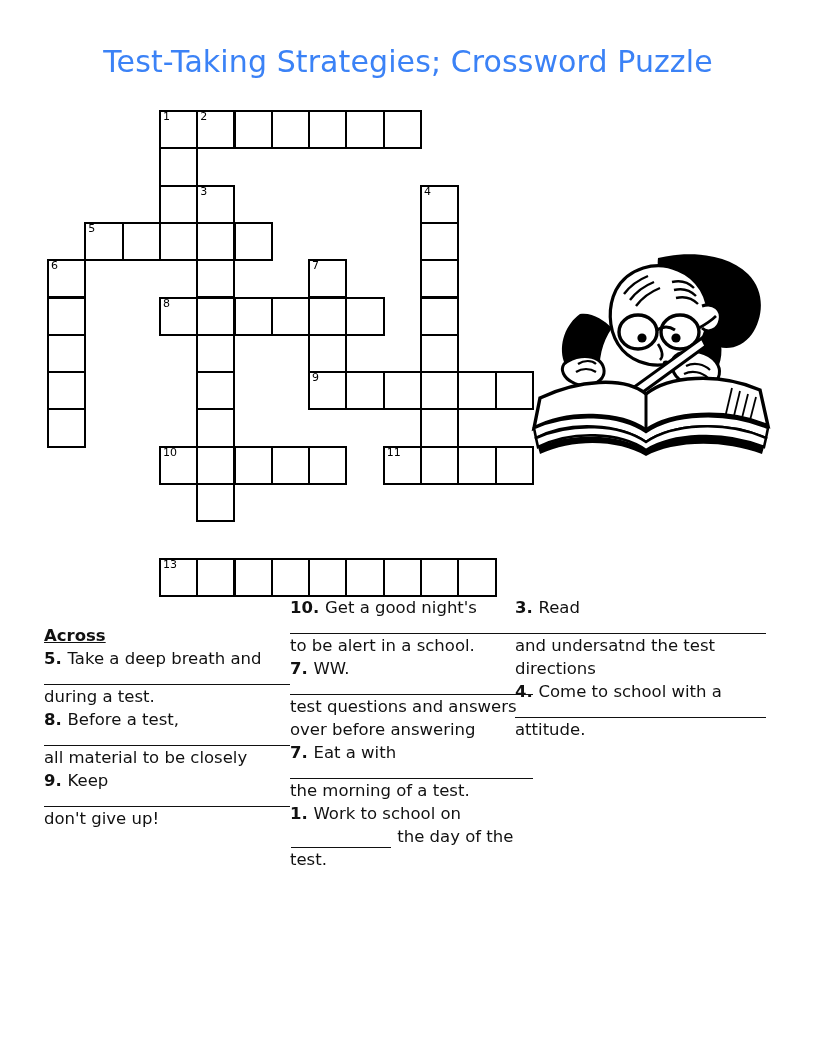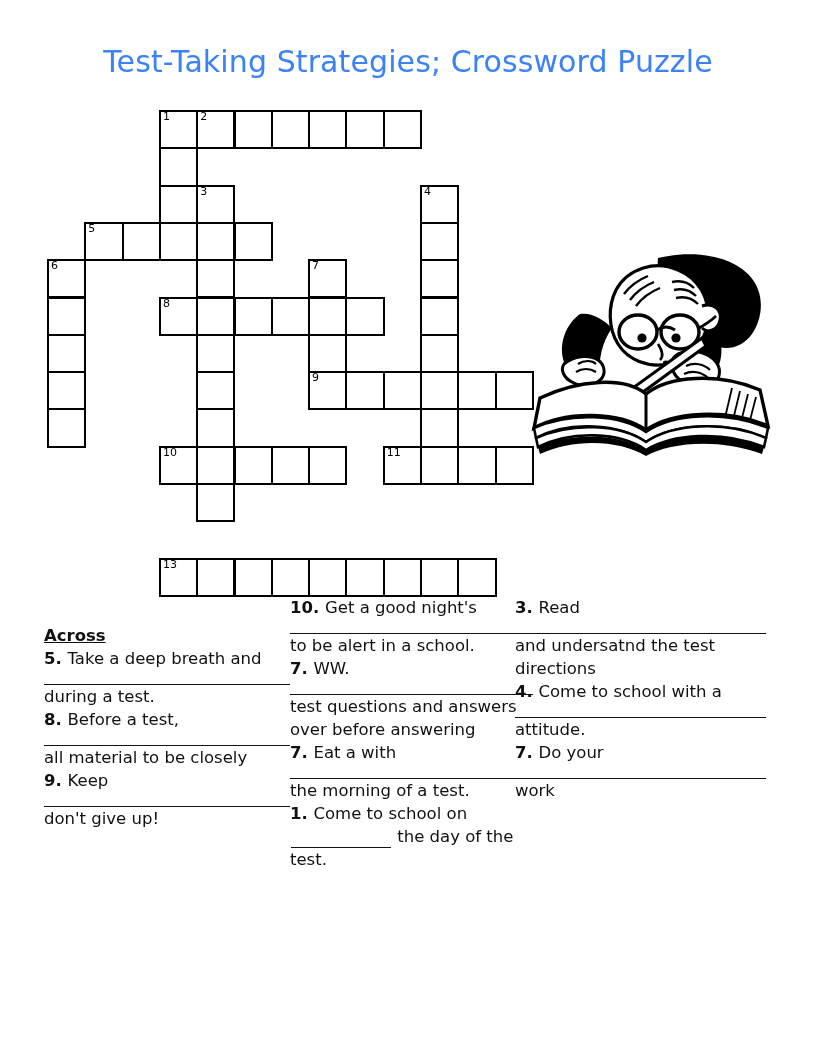--- a/index.html
+++ b/index.html
@@ -265,20 +265,19 @@
   <div class="clue-col col-1">
       <div><span class="heading">Across</span></div>
       <div class="clue"><span class="cnum">5. </span><span class="inline-text">Take a deep breath and </span><span class="blank-full"></span><span class="inline-text">during a test. </span></div>
       <div class="clue"><span class="cnum">8. </span><span class="inline-text">Before a test, </span><span class="blank-full"></span><span class="inline-text">all material to be closely </span></div>
       <div class="clue"><span class="cnum">9. </span><span class="inline-text">Keep </span><span class="blank-full"></span><span class="inline-text">don't give up! </span></div>
     </div>
   <div class="clue-col col-2">
       <div class="clue"><span class="cnum">10. </span><span class="inline-text">Get a good night's </span><span class="blank-full"></span><span class="inline-text">to be alert in a school. </span></div>
       <div class="clue"><span class="cnum">7. </span><span class="inline-text">WW. </span><span class="blank-full"></span><span class="inline-text">test questions and answers over before answering </span></div>
       <div class="clue"><span class="cnum">7. </span><span class="inline-text">Eat a with </span><span class="blank-full"></span><span class="inline-text">the morning of a test. </span></div>
-      <div class="clue"><span class="cnum">1. </span><span class="inline-text">Come to school on </span><span class="blank" style="width: 100px;"></span> <span class="inline-text">the day of the test. </span></div>
+      <div class="clue"><span class="cnum">1. </span><span class="inline-text">Work to school on </span><span class="blank" style="width: 100px;"></span> <span class="inline-text">the day of the test. </span></div>
     </div>
   <div class="clue-col col-3">
       <div class="clue"><span class="cnum">3. </span><span class="inline-text">Read </span><span class="blank-full"></span><span class="inline-text">and undersatnd the test directions </span></div>
       <div class="clue"><span class="cnum">4. </span><span class="inline-text">Come to school with a </span><span class="blank-full"></span><span class="inline-text">attitude. </span></div>
-      <div class="clue"><span class="cnum">7. </span><span class="inline-text">Do your </span><span class="blank-full"></span><span class="inline-text">work </span></div>
     </div>
 </div>
 
 </body></html>

